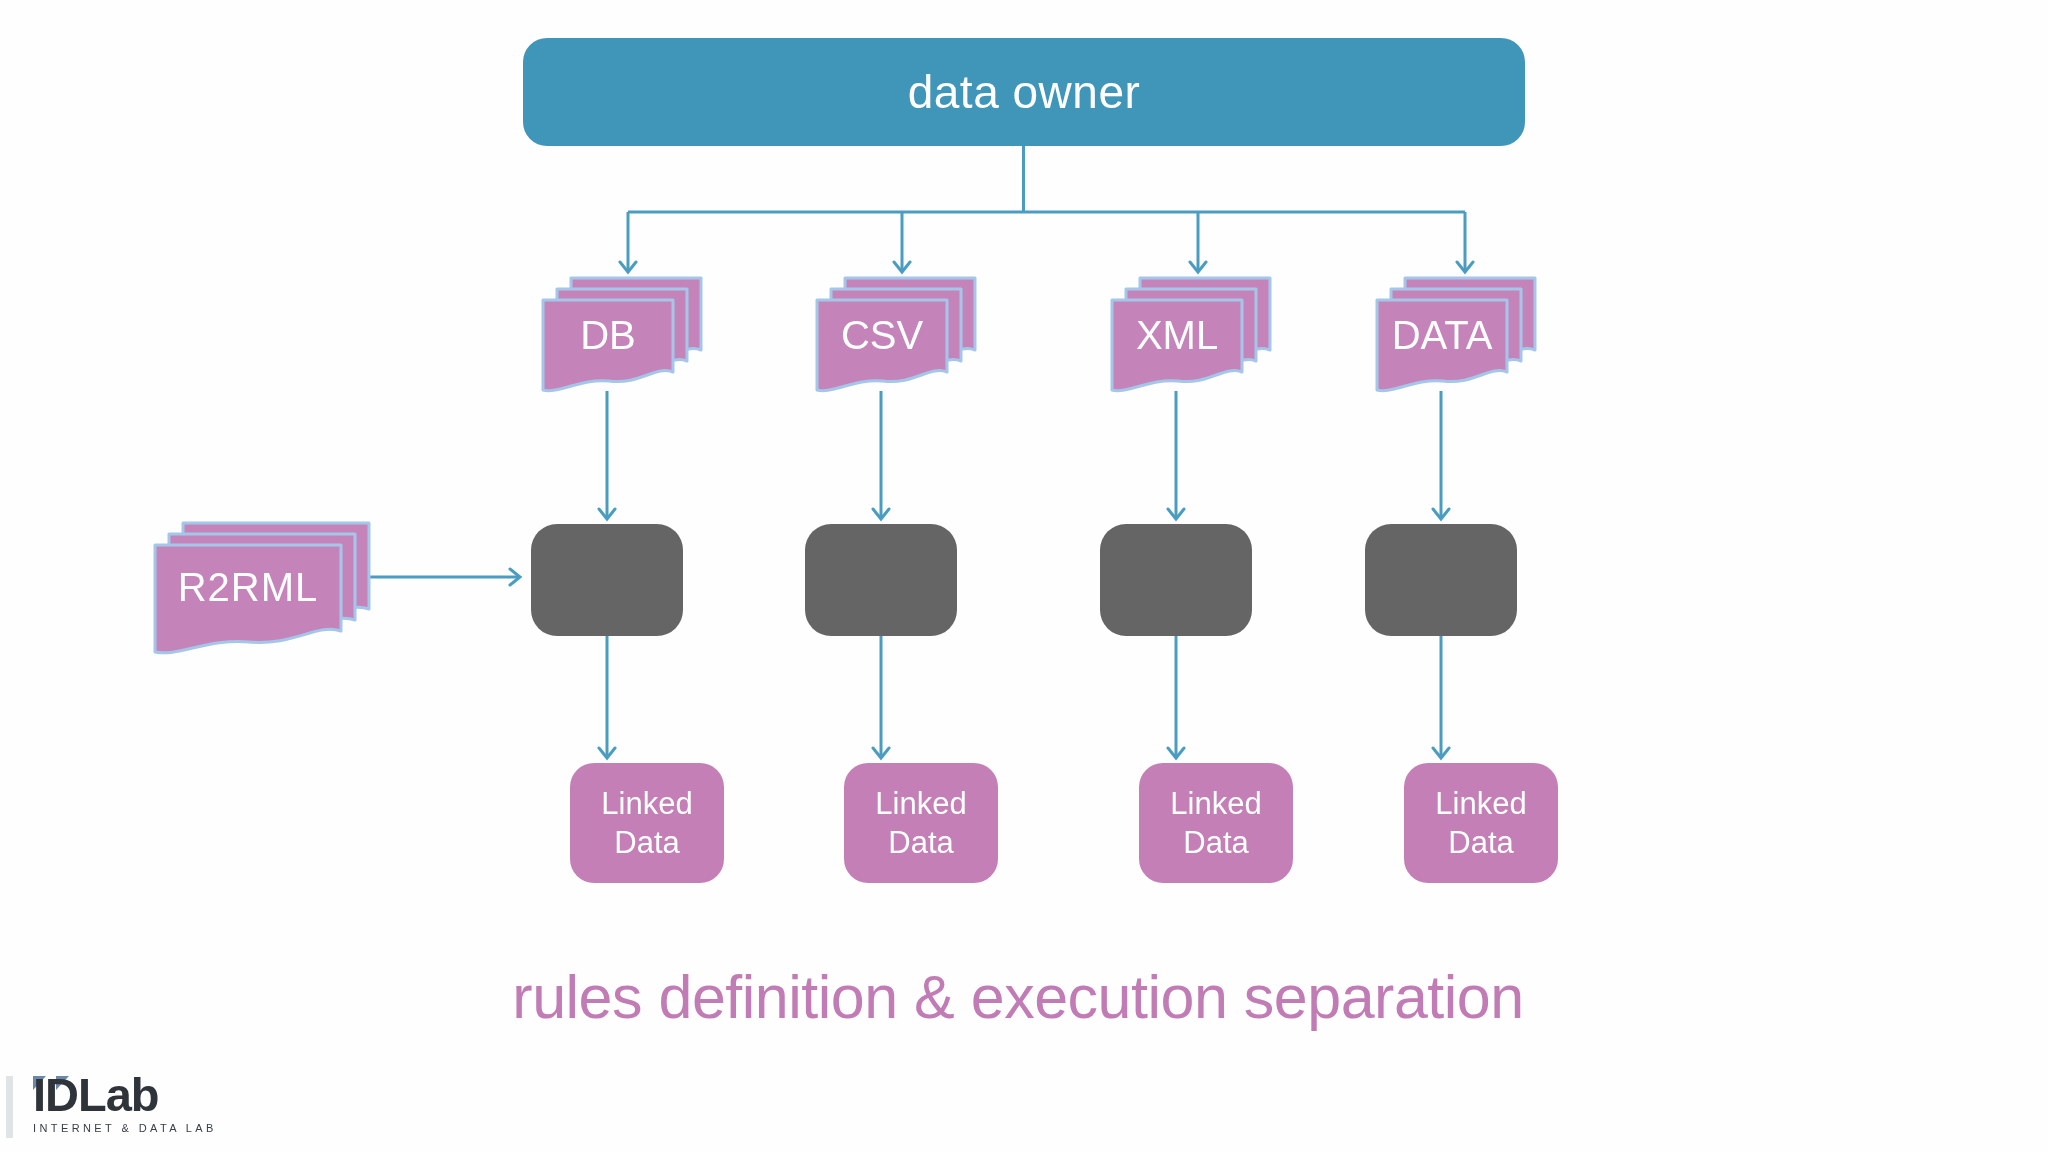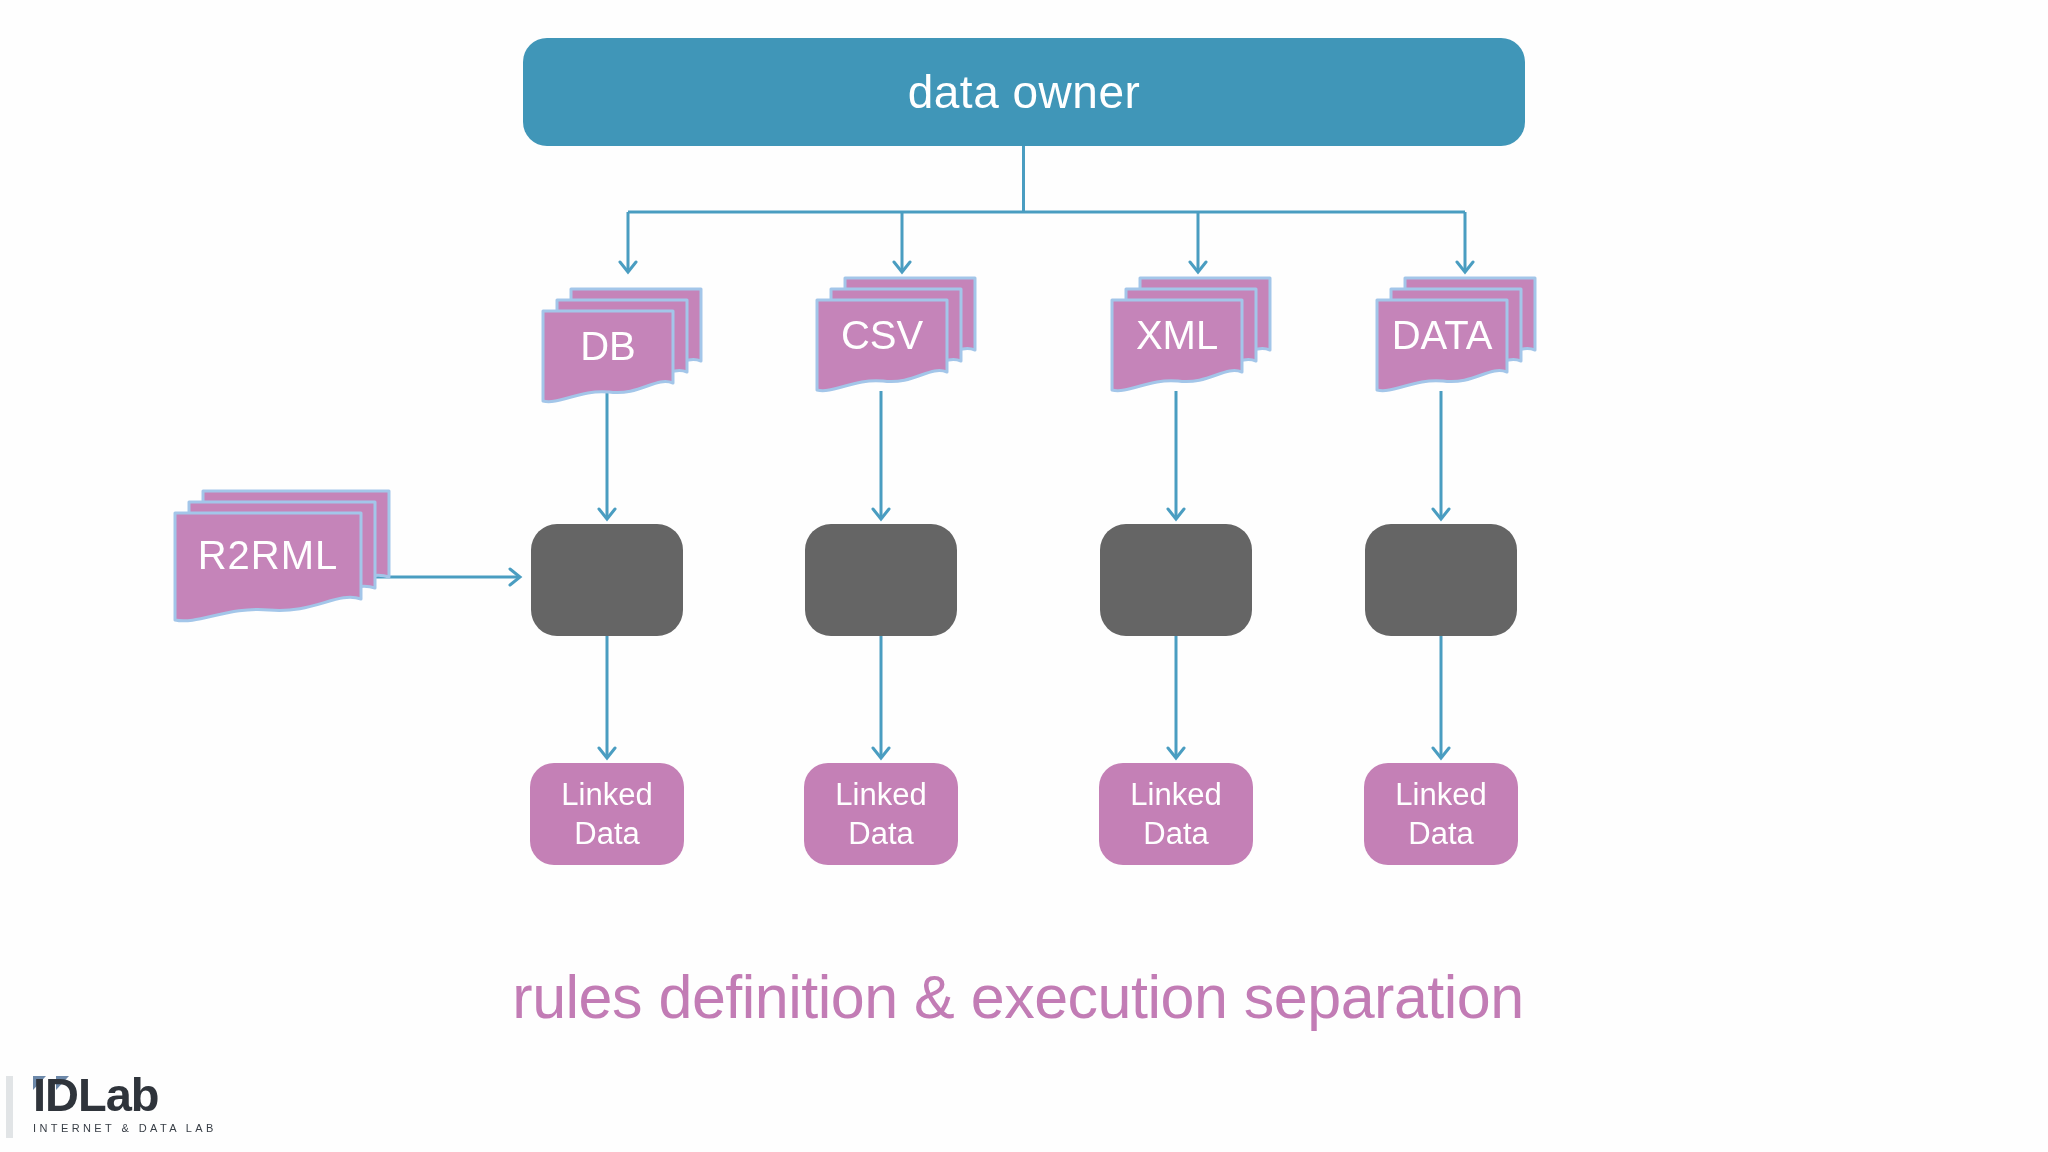--- a/index.html
+++ b/index.html
@@ -35,23 +35,23 @@
   .doc-label{position:absolute;display:flex;align-items:center;justify-content:center;
     color:#fff;z-index:3;}
   .doc-label.sm{left:1px;top:23px;width:130px;height:70px;font-size:40px;}
   .doc-label.lg{left:1px;top:23px;width:186px;height:84px;font-size:40px;letter-spacing:1px;}
 
   
   .proc-box{position:absolute;top:524px;width:152px;height:112px;background:var(--gray);
     border-radius:26px;z-index:2;}
 
   
-  .out-box{position:absolute;top:763px;width:154px;height:102px;background:var(--outpink);
+  .out-box{position:absolute;top:763px;width:154px;height:120px;background:var(--outpink);
     border-radius:24px;z-index:2;display:flex;align-items:center;justify-content:center;
-    text-align:center;color:#fff;font-size:31px;line-height:39px;padding:0 18px;}
+    text-align:center;color:#fff;font-size:31px;line-height:39px;padding:0 18px;margin-left:40px;}
 
   
   .caption{position:absolute;left:9px;top:962px;width:2018px;text-align:center;z-index:2;
     color:var(--captionpink);font-size:61px;font-weight:300;letter-spacing:-.5px;}
 
   
   .logo{position:absolute;left:33px;top:1072px;z-index:2;}
   .logo .wordmark{font-size:47px;letter-spacing:-1px;color:var(--logodark);line-height:46px;position:relative;z-index:2;}
   .logo .wordmark .strong{font-weight:700;}
   .logo .wordmark .light{font-weight:700;}
@@ -98,21 +98,21 @@
     <path d="M1441,636 V758" marker-end="url(#arrow)"></path>
     <path d="M352,577 H520" marker-end="url(#arrow)"></path>
   </svg>
 
   
   <div class="root-box">
     <span>data owner</span>
   </div>
 
   
-  <div class="doc-stack" style="left:542px;top:288px;">
+  <div class="doc-stack" style="left:542px;top:277px;">
     <svg width="164" height="120">
       <use href="#doc-sm" x="29" y="1"></use>
         <use href="#doc-sm" x="15" y="12"></use>
         <use href="#doc-sm" x="1" y="23"></use>
     </svg>
     <div class="doc-label sm">DB</div>
   </div>
 
   <div class="doc-stack" style="left:1111px;top:277px;">
     <svg width="164" height="120">
@@ -135,21 +135,21 @@
   <div class="doc-stack" style="left:1376px;top:277px;">
     <svg width="164" height="120">
       <use href="#doc-sm" x="29" y="1"></use>
         <use href="#doc-sm" x="15" y="12"></use>
         <use href="#doc-sm" x="1" y="23"></use>
     </svg>
     <div class="doc-label sm">DATA</div>
   </div>
 
   
-  <div class="doc-stack" style="left:154px;top:490px;margin-left:20px;">
+  <div class="doc-stack" style="left:154px;top:522px;">
     <svg width="220" height="140">
       <use href="#doc-lg" x="29" y="1"></use>
         <use href="#doc-lg" x="15" y="12"></use>
         <use href="#doc-lg" x="1" y="23"></use>
     </svg>
     <div class="doc-label lg">R2RML</div>
   </div>
 
   
   <div class="proc-box" style="left:531px;"></div>

